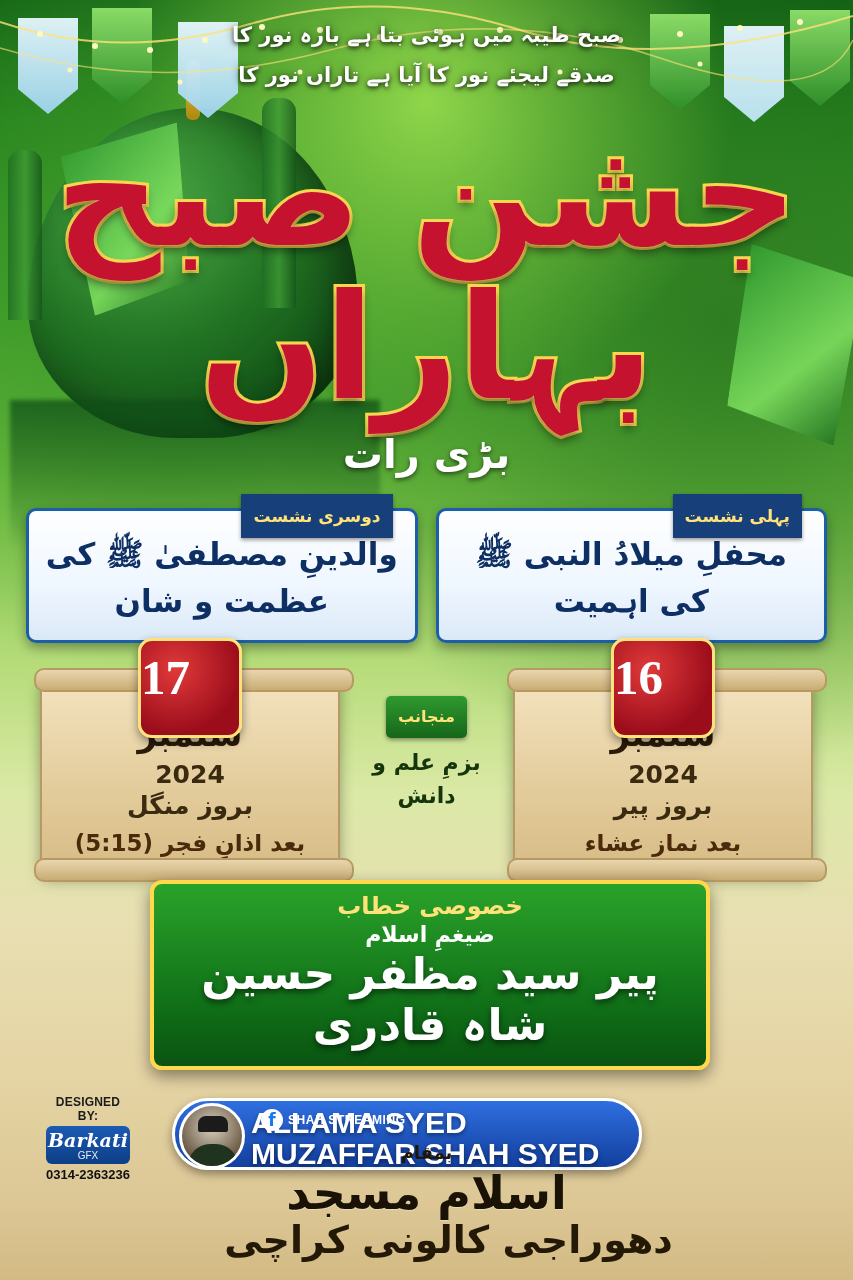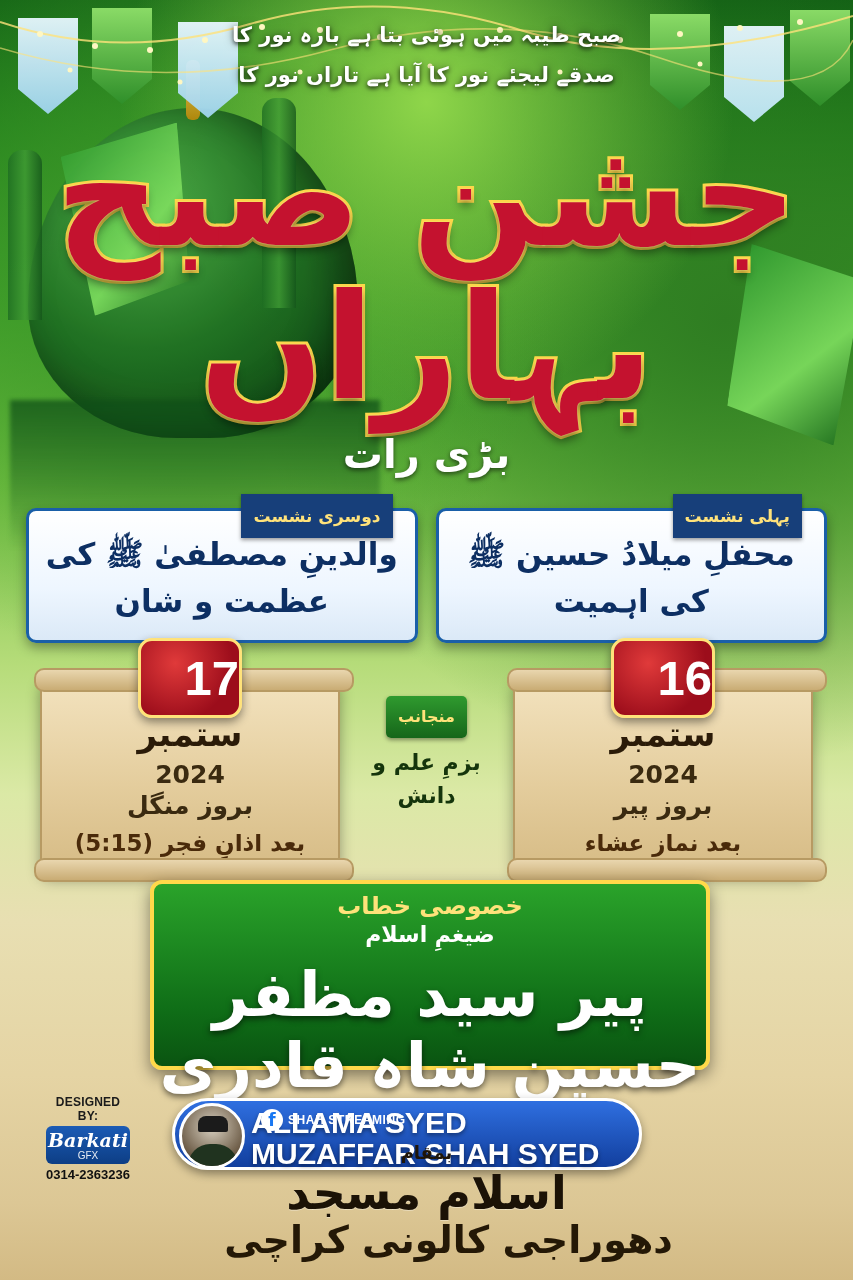--- a/index.html
+++ b/index.html
@@ -215,31 +215,32 @@
     border-radius: 10px;
   }
   .scroll:before { top: -10px; }
   .scroll:after  { bottom: -10px; }
   .scroll.right { right: 0; }
   .scroll.left  { left: 0; }
   .badge {
     position: absolute;
     top: -40px; left: 50%;
     transform: translateX(-50%);
-    width: 104px; height: 80px;
+    width: 104px; height: 100px;
     background: radial-gradient(circle at 35% 30%, #e03a3a, #9c0d1b 70%);
     border: 3px solid #ffe27a;
     border-radius: 14px;
     color: #ffffff;
     font-size: 49px;
     font-weight: bold;
     line-height: 74px;
-    text-align: right;
+    text-align: left;
     box-shadow: 0 4px 10px rgba(0,0,0,.45);
     z-index: 3;
+    font-family: Liberation Serif, serif;
   }
   .scroll-month {
     font-family: "DejaVu Sans", sans-serif;
     font-size: 34px;
     font-weight: bold;
     color: #2b1b08;
     line-height: 1.35;
   }
   .scroll-year {
     font-family: "DejaVu Sans", sans-serif;
@@ -301,25 +302,25 @@
   }
   .speaker-title {
     font-family: "DejaVu Sans", sans-serif;
     font-size: 22px;
     font-weight: bold;
     color: #ffffff;
     margin-top: 2px;
   }
   .speaker-name {
     font-family: "DejaVu Sans", sans-serif;
-    font-size: 62px;
+    font-size: 44px;
     font-weight: bold;
     color: #ffffff;
     line-height: 1.15;
-    margin-top: 12px;
+    margin-top: 2px;
     text-shadow: 0 3px 6px rgba(0,0,0,.55);
   }
 
   
   .designer {
     position: absolute;
     left: 46px; top: 1095px;
     width: 84px;
     text-align: center;
     font-family: "Liberation Sans", sans-serif;
@@ -486,21 +487,21 @@
   </div>
 
   <div class="title-wrap">
     <div class="title-main">جشن صبح بہاراں</div>
     <div class="title-sub">بڑی رات</div>
   </div>
 
   <div class="sessions">
     <div class="session">
       <div class="session-tag">پہلی نشست</div>
-      <div class="session-text">محفلِ میلادُ حسین ﷺ کی اہمیت</div>
+      <div class="session-text">محفلِ میلادُ النبی ﷺ کی اہمیت</div>
     </div>
     <div class="session">
       <div class="session-tag">دوسری نشست</div>
       <div class="session-text">والدینِ مصطفیٰ ﷺ کی عظمت و شان</div>
     </div>
   </div>
 
   <div class="dates">
 
     <div class="scroll right">

